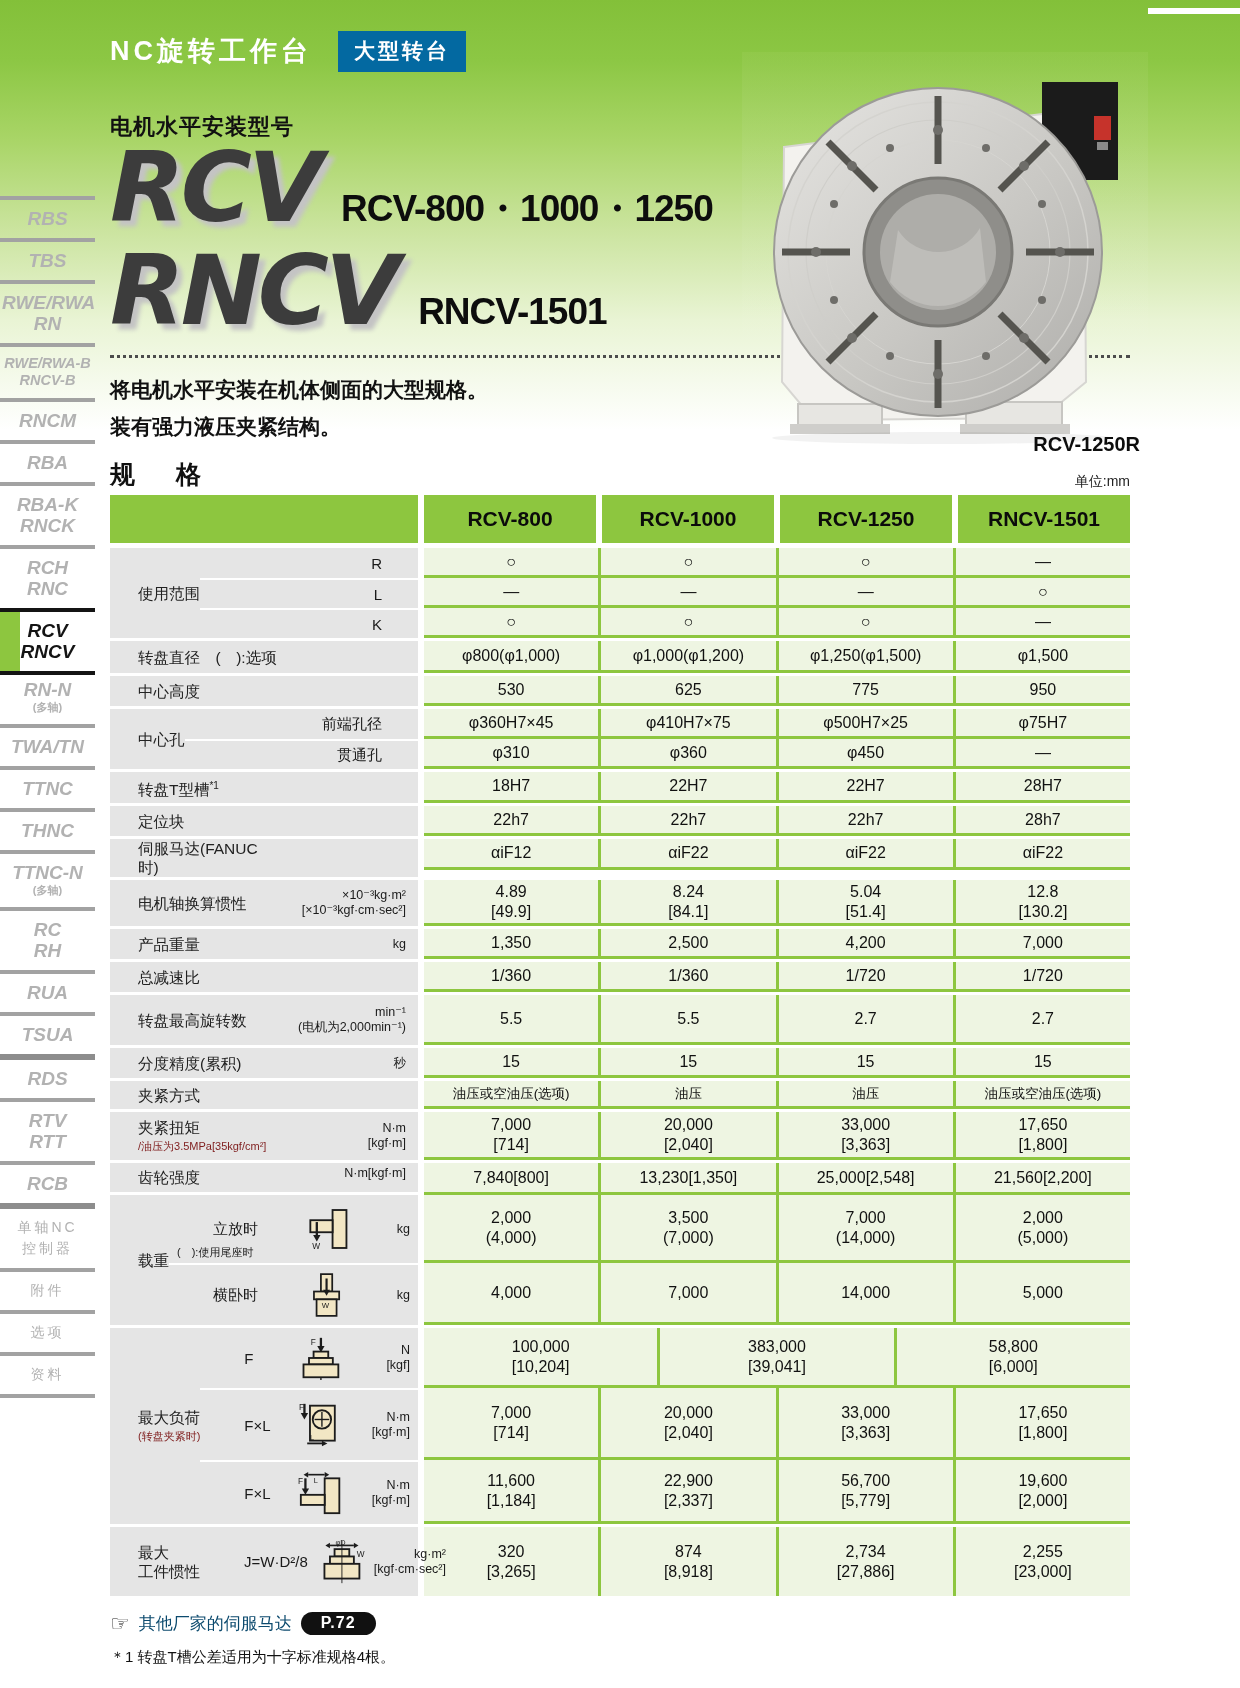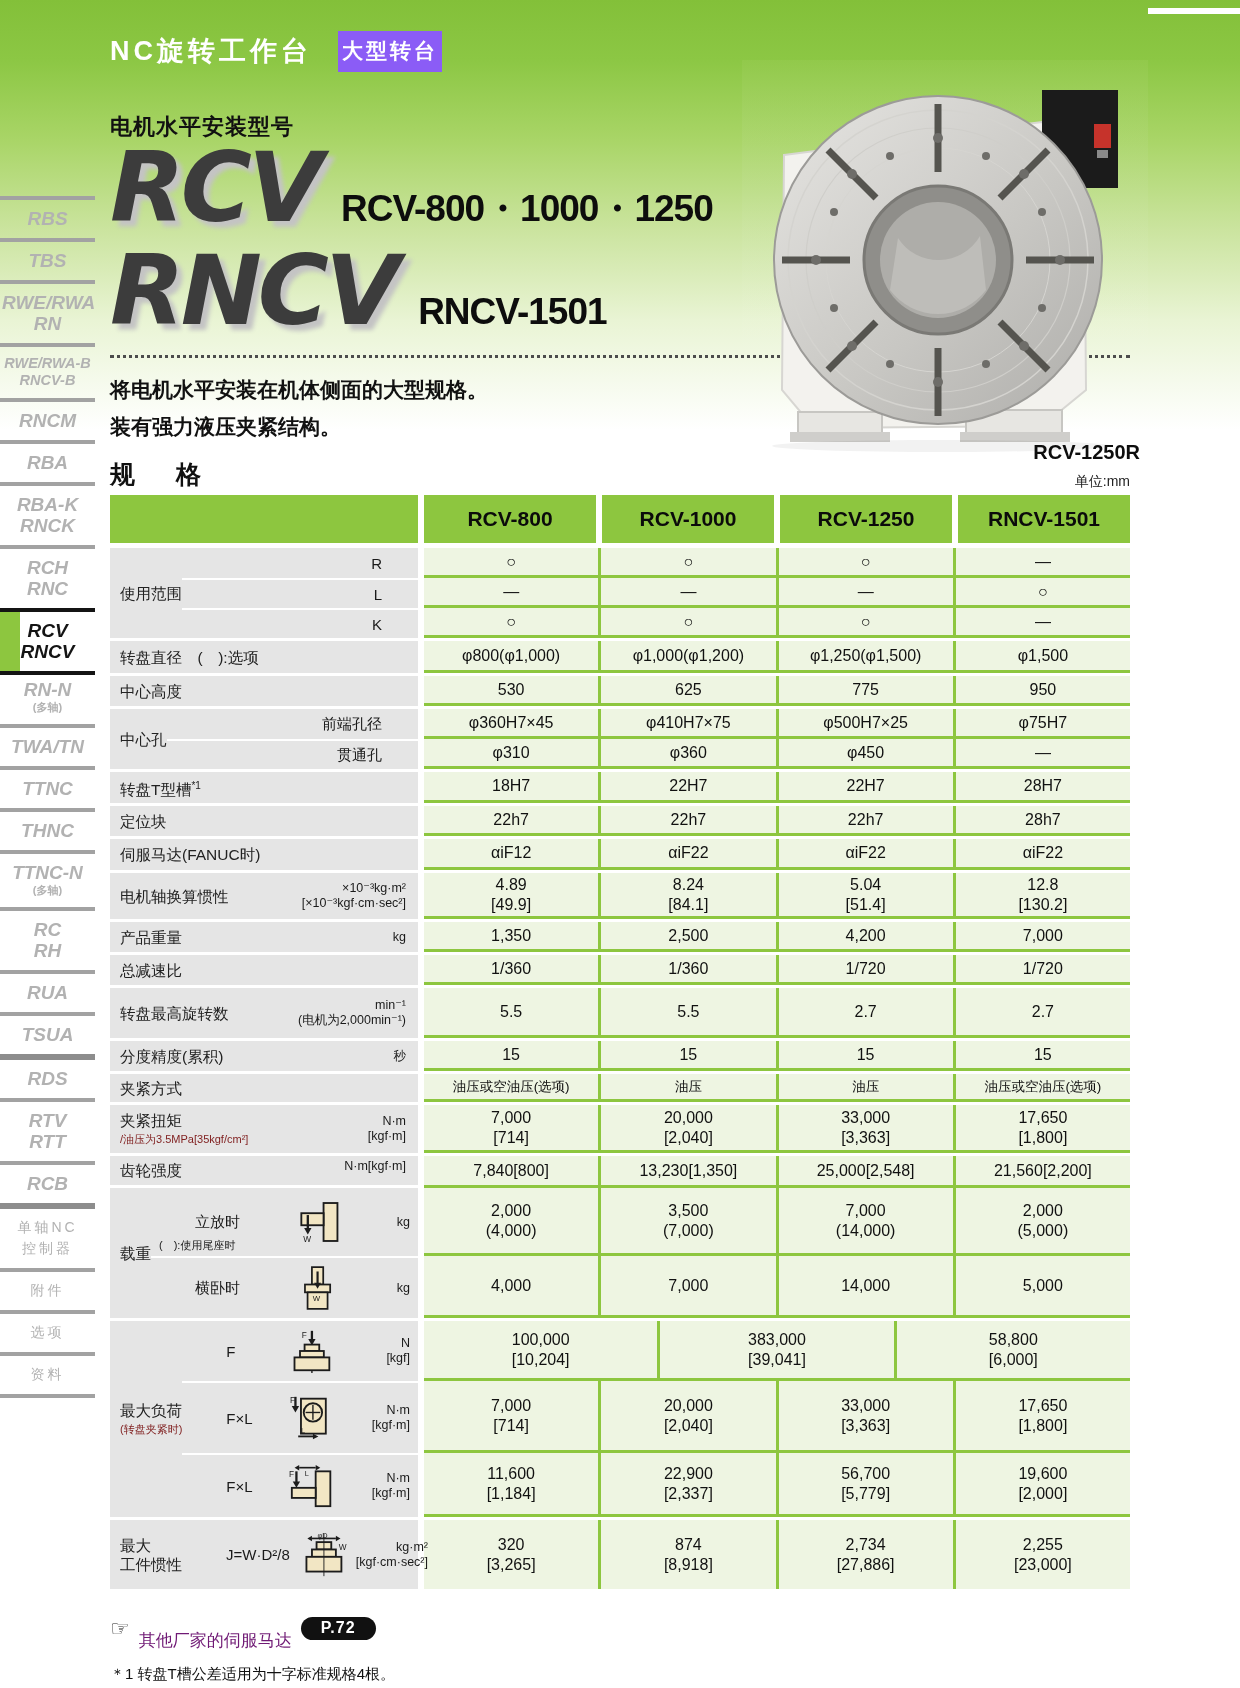--- a/index.html
+++ b/index.html
@@ -22,52 +22,52 @@
   .sb-item .sb-note { display:block; font-size:11px; color:#b2b2b2; font-weight:bold; }
   .sb-item.active { border-top:4px solid #141414; border-bottom:4px solid #141414; margin-bottom:-4px;
     background:linear-gradient(90deg,#8dc63f 0,#8dc63f 20px,#fff 20px); position:relative; z-index:2; }
   .sb-item.active .sb-label { color:#141414; }
   .sb-item.active + .sb-item { border-top:none; }
 
   
   .main { position:absolute; left:110px; top:0; width:1020px; padding-top:30px; }
   .cat-row { display:flex; align-items:center; gap:26px; height:42px; }
   .cat-title { color:#fff; font-size:27px; font-weight:bold; letter-spacing:4px; }
-  .type-badge { background:#8b5cf6; color:#fff; font-size:21px; font-weight:bold; letter-spacing:3px; padding:6px 4px 7px; }
+  .type-badge { background:#0369a1; color:#fff; font-size:21px; font-weight:bold; letter-spacing:3px; padding:6px 16px 7px; }
 
   .subtitle { margin-top:40px; font-size:22px; font-weight:bold; color:#111; letter-spacing:1px; }
   .series { display:flex; align-items:baseline; height:103px; }
   .series .big { font-family:"DejaVu Sans","Liberation Sans",sans-serif; font-style:italic; font-weight:bold;
     font-size:97px; letter-spacing:-4px; color:#3c3c3c; line-height:0.95; text-shadow:6px 6px 4px #c4c4c4; }
   .series .models { margin-left:22px; font-size:37px; font-weight:bold; color:#0d0d0d; letter-spacing:-1px; }
   .series.second { height:100px; }
   .dotted-rule { margin-top:10px; border-top:3px dotted #4c4c4c; width:1020px; }
   .desc { margin-top:13px; font-size:21px; font-weight:bold; color:#111; line-height:37px; }
 
   .spec-head { margin-top:12px; display:flex; justify-content:space-between; align-items:flex-end; height:34px; }
   .spec-title { font-size:25px; font-weight:bold; color:#111; letter-spacing:8px; }
   .unit-note { font-size:14px; color:#222; }
 
   
-  .product { position:absolute; left:742px; top:60px; width:406px; height:400px; z-index:3; }
+  .product { position:absolute; left:742px; top:52px; width:406px; height:400px; z-index:3; }
   .product figcaption { position:absolute; right:8px; bottom:-4px; font-size:20px; font-weight:bold; color:#0d0d0d; }
 
   
   .spec-table { margin-top:4px; width:1020px; }
   .thead { display:flex; height:48px; margin-bottom:5px; }
   .th-label { flex:0 0 308px; margin-right:6px; background:#8dc63f; }
   .th-col { flex:1; background:#8dc63f; display:flex; align-items:center; justify-content:center;
     font-size:21px; font-weight:bold; color:#0b0b0b; }
   .th-col + .th-col { margin-left:6px; }
 
   .tgroup { display:flex; align-items:stretch; }
   .tlabel { flex:0 0 308px; background:#e5e5e5; margin-bottom:3px; display:flex; }
   .tgroup:last-child .tlabel { margin-bottom:0; }
   .glabel { flex:0 0 auto; max-width:168px; display:flex; flex-direction:column; justify-content:center;
-    padding-left:10px; font-size:15.5px; color:#222; }
+    padding-left:28px; font-size:15.5px; color:#222; }
   .glabel .gmain { white-space:pre-line; line-height:19px; }
   .glabel sup { font-size:10px; }
   .glabel .gsmall { font-size:11px; margin-top:2px; color:#7f1d1d; }
   .gsubs { flex:1 1 auto; display:flex; flex-direction:column; }
   .gsub { display:flex; align-items:center; gap:7px; position:relative; }
   .gsub + .gsub { border-top:2px solid #fff; }
   .gsub.endright { justify-content:flex-end; padding-right:12px; }
   .gsub.subonly  { justify-content:flex-end; padding-right:36px; }
   .gsub.spread   { justify-content:space-between; padding-left:44px; padding-right:8px; }
   .sub-label { font-size:15px; color:#1a1a1a; }
@@ -79,21 +79,21 @@
   .tsubrow { display:flex; border-bottom:3px solid #8dc63f; }
   .tgroup:last-child .tsubrow:last-child { border-bottom:none; }
   .tcell { flex:1; background:#eef5e2; display:flex; align-items:center; justify-content:center;
     font-size:16px; color:#111; text-align:center; white-space:pre-line; line-height:20px; }
   .tcell + .tcell { border-left:3px solid #8dc63f; }
   .tcell.cjkval { font-size:13.5px; }
 
   
   .ref-line { margin-top:16px; display:flex; align-items:center; gap:9px; }
   .pointer { font-size:22px; color:#222; line-height:20px; }
-  .ref-label { font-size:17px; color:#701a75;margin-top:24px; }
+  .ref-label { font-size:17px; color:#0c4a6e; }
   .page-badge { background:#111; color:#fff; font-weight:bold; font-size:16px; padding:2px 20px 3px;
     border-radius:13px; letter-spacing:1px; }
   .footnote { margin-top:13px; font-size:15px; color:#111; }
 </style>
 </head>
 <body>
 
 <div class="page">
   <div class="header-band">
     <div class="page-edge-mark"></div>

